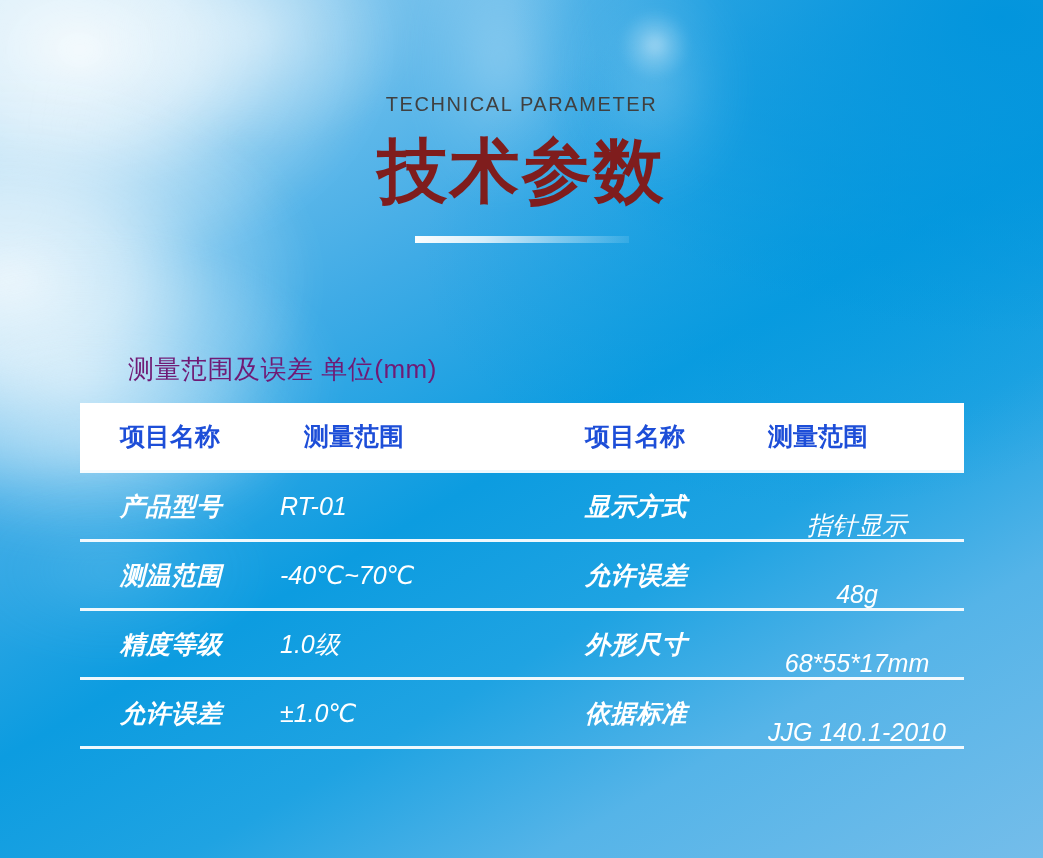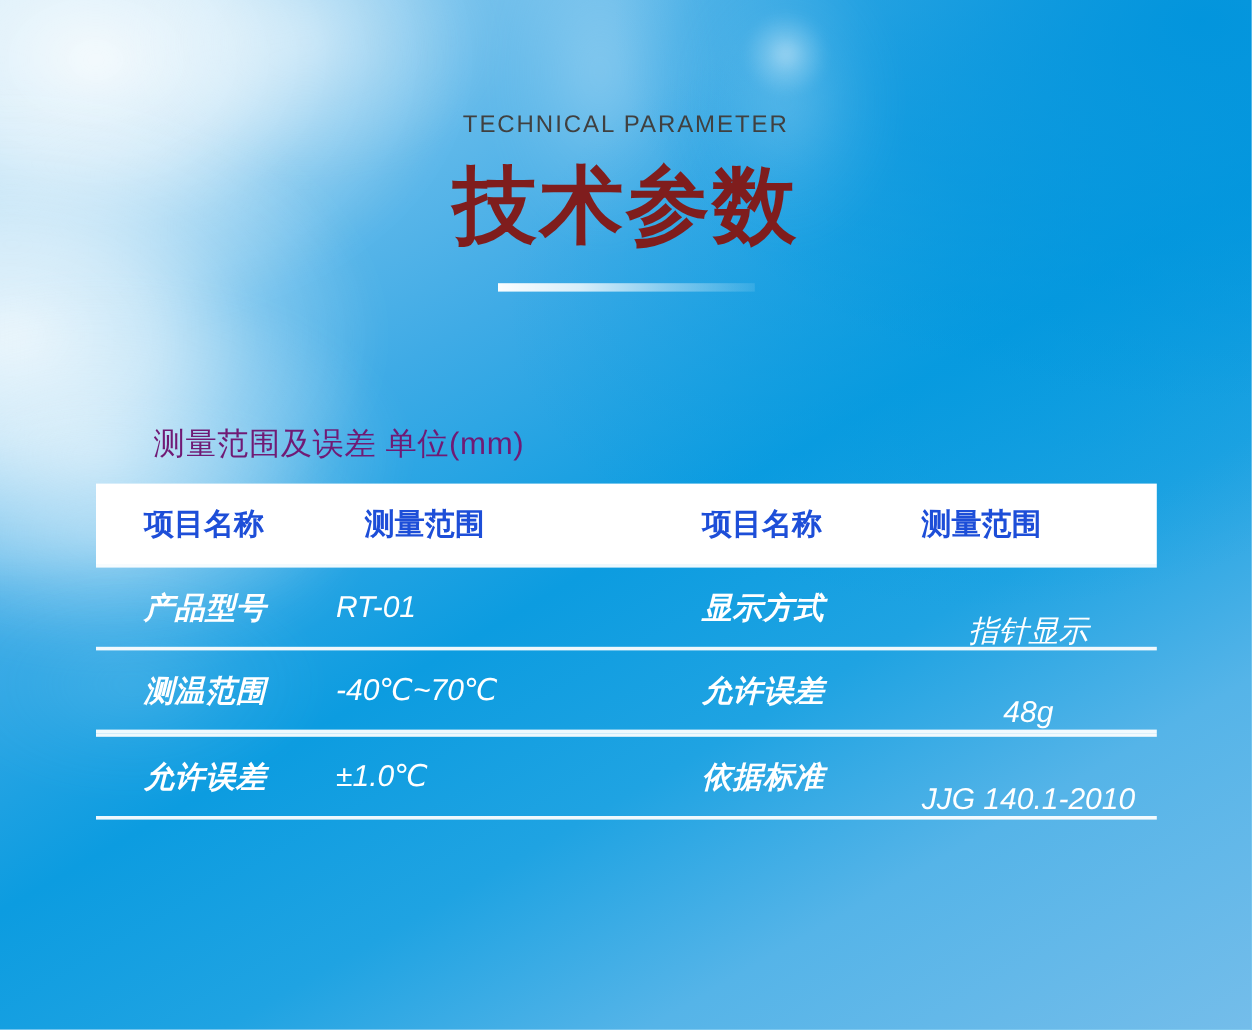--- a/index.html
+++ b/index.html
@@ -184,20 +184,26 @@
 
     <div class="trow">
       <div class="label col1">测温范围</div>
       <div class="value col2">-40℃~70℃</div>
       <div class="label col3">允许误差</div>
       <div class="value col4">48g</div>
     </div>
 
     <div class="divider"></div>
 
+    <div class="trow">
+      <div class="label col1">精度等级</div>
+      <div class="value col2">1.0级</div>
+      <div class="label col3">外形尺寸</div>
+      <div class="value col4">68*55*17mm</div>
+    </div>
 
     <div class="divider"></div>
 
     <div class="trow">
       <div class="label col1">允许误差</div>
       <div class="value col2">±1.0℃</div>
       <div class="label col3">依据标准</div>
       <div class="value col4">JJG 140.1-2010</div>
     </div>
 

